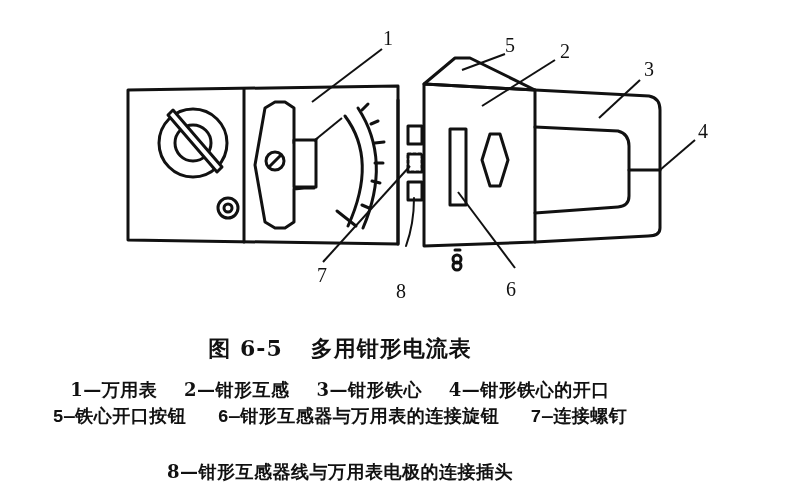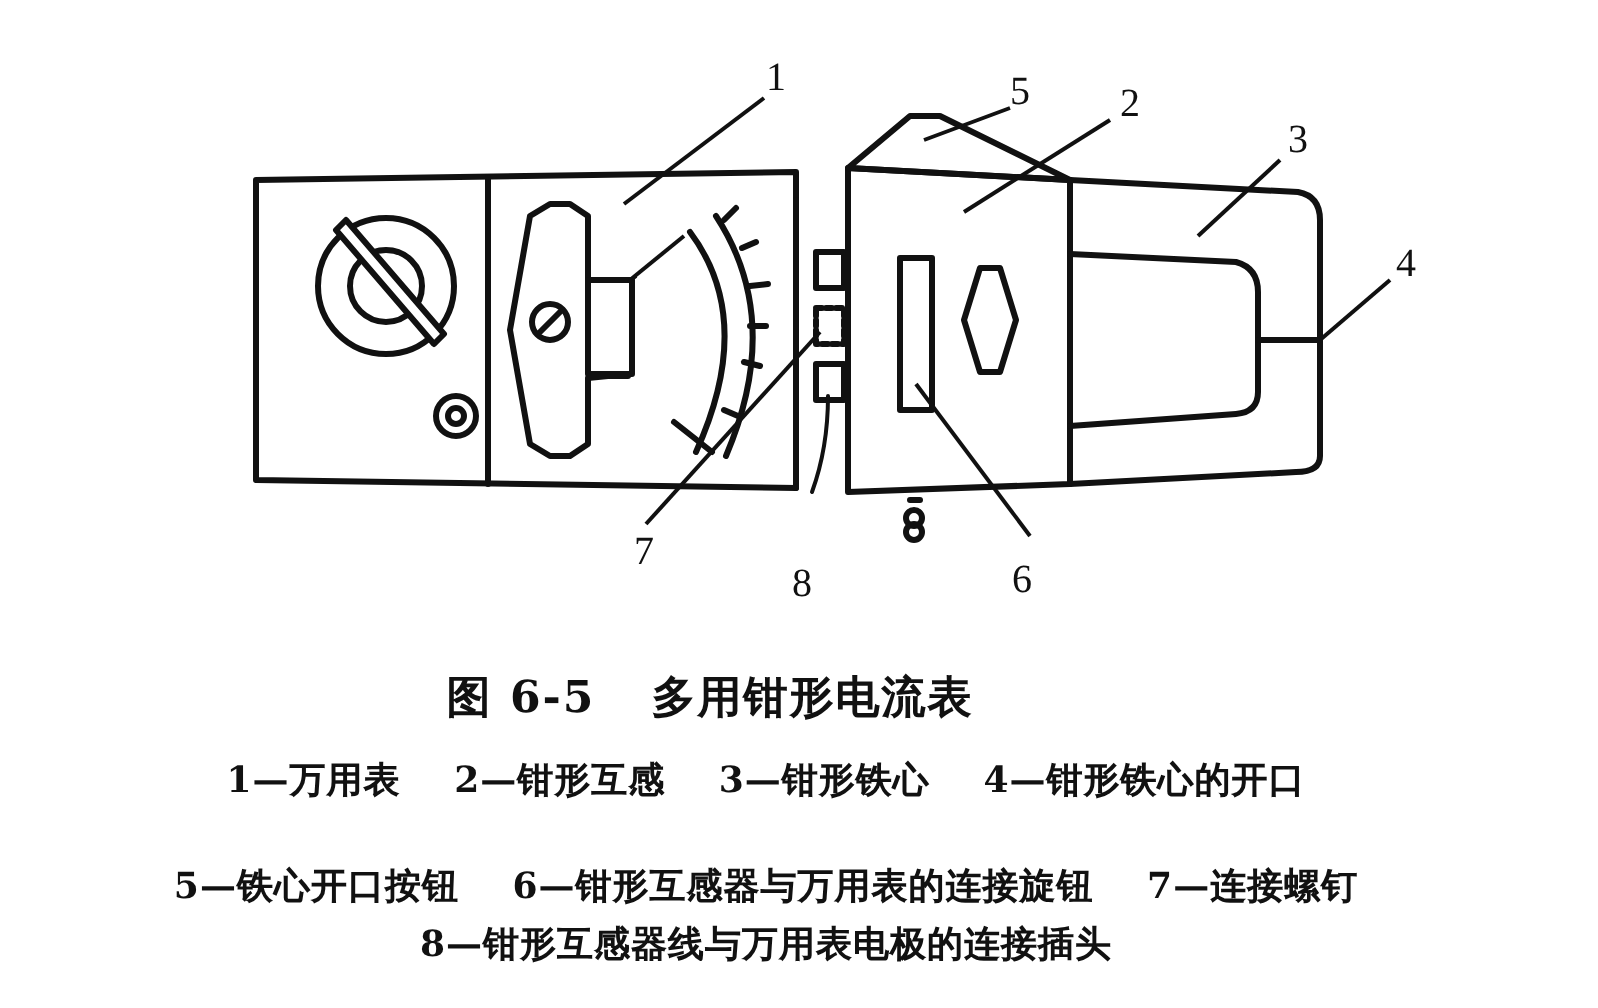--- a/index.html
+++ b/index.html
@@ -1,27 +1,27 @@
 <!DOCTYPE html>
 <html><head>
 <meta charset="utf-8">
 <style>
   html, body { margin:0; padding:0; background:#ffffff; }
   body { width:799px; height:504px; position:relative; overflow:hidden;
          font-family:"DejaVu Serif", "Liberation Serif", serif; color:#111; }
   #figure { position:absolute; left:0; top:0; width:799px; height:320px; }
   .num { font-family:"Liberation Serif", "DejaVu Serif", serif; font-size:20px; fill:#111; }
   .caption { position:absolute; left:0; width:680px; text-align:center; font-weight:bold; color:#111;
-             font-family:"DejaVu Serif", "Liberation Serif", serif; white-space:nowrap;padding-left:15px; }
+             font-family:"DejaVu Serif", "Liberation Serif", serif; white-space:nowrap; }
   #title { top:334px; font-size:22px; letter-spacing:1px; }
   #title .fig-no { margin-right:28px; }
-  .legend-line { font-size:18px; letter-spacing:0.5px;margin-left:28px; }
+  .legend-line { font-size:18px; letter-spacing:0.5px; }
   .legend-line span.item { margin:0 10px; }
   #legend-1 { top:378px; }
-  #legend-2 { top:431px; }
+  #legend-2 { top:404px;font-family:Liberation Mono, monospace; }
   #legend-3 { top:460px; }
 </style>
 </head>
 <body>
 
 <svg id="figure" viewBox="0 0 799 320" xmlns="http://www.w3.org/2000/svg">
   <g stroke="#111" stroke-width="3" fill="none" stroke-linejoin="round" stroke-linecap="round">
 
     <g>
       <polygon points="128,90 398,86 398,244 128,240"></polygon>

